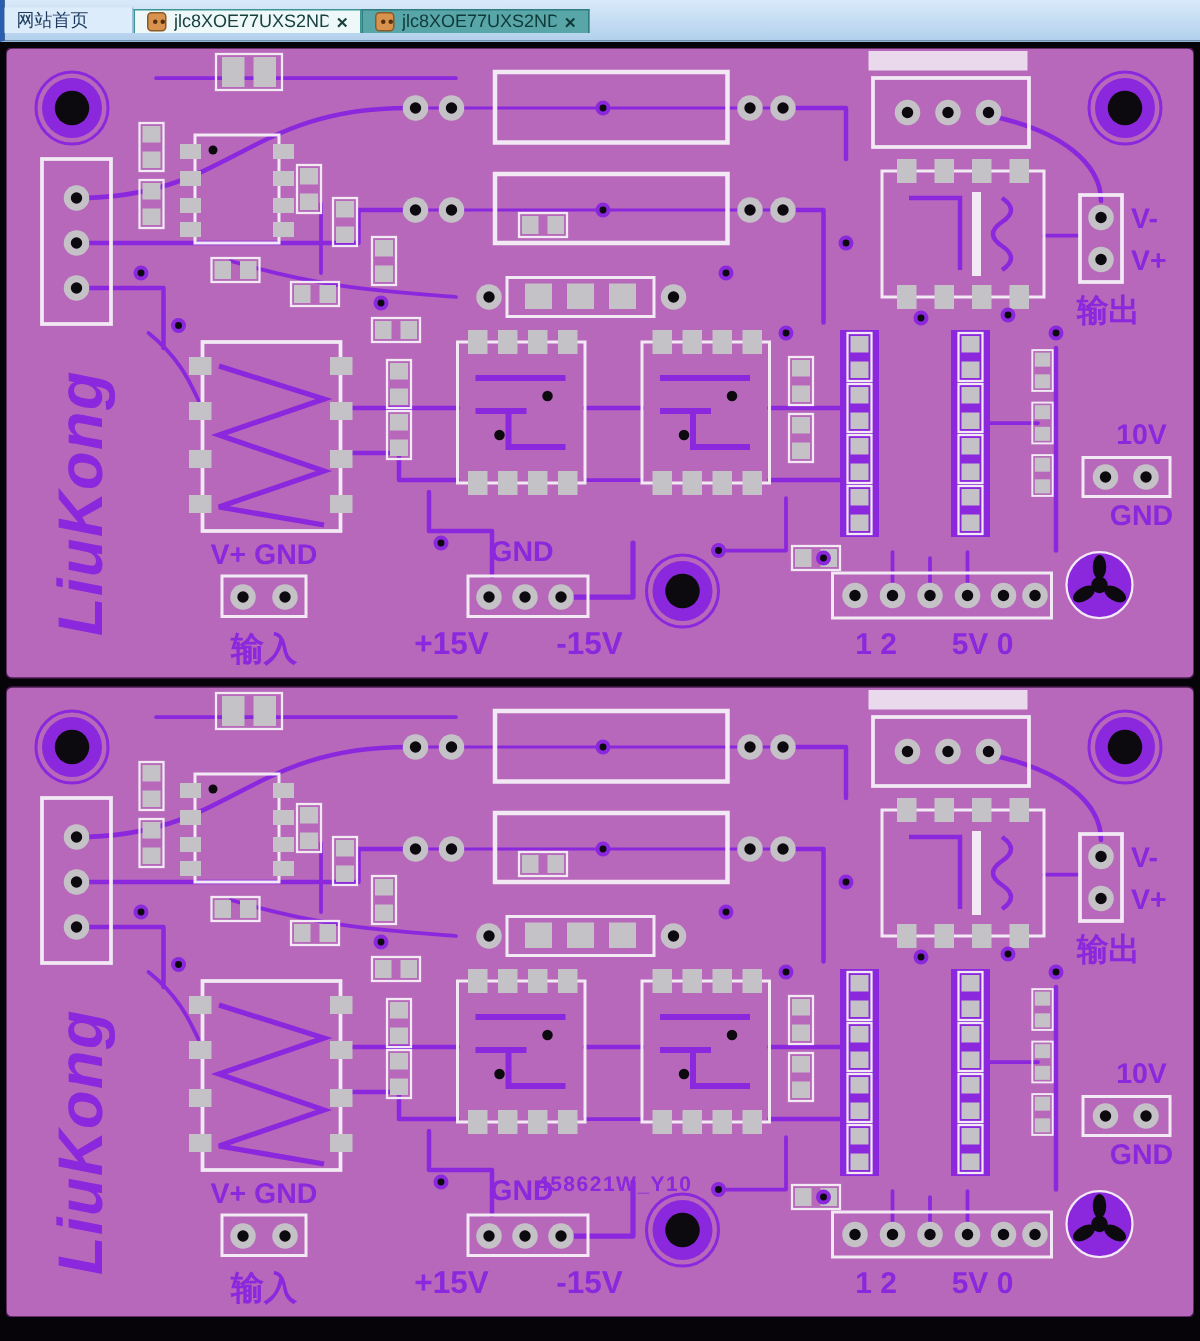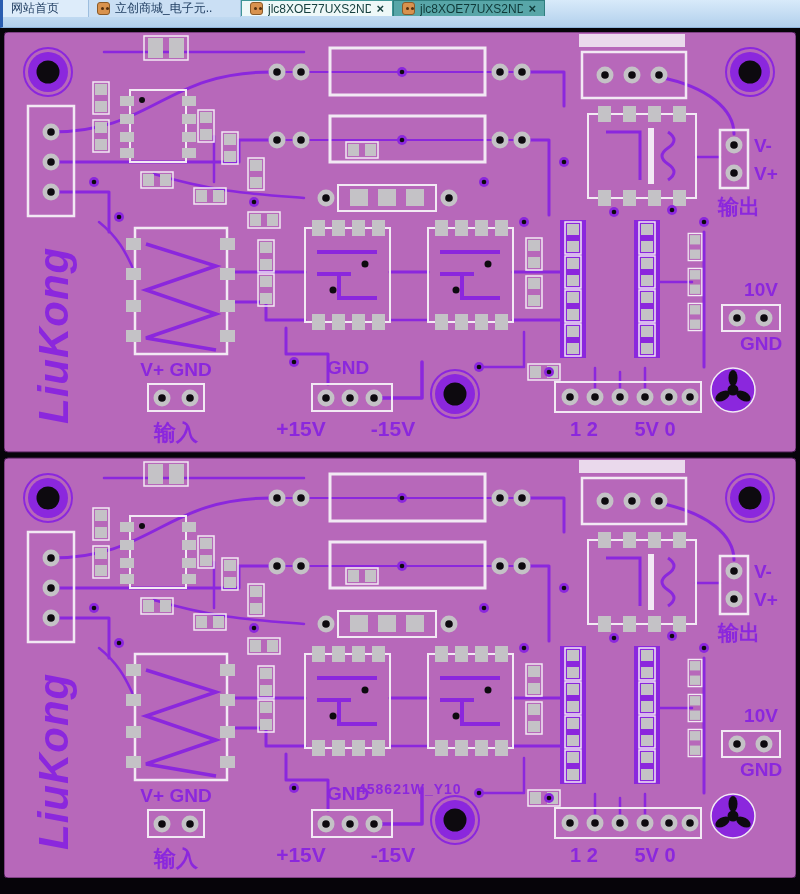--- a/index.html
+++ b/index.html
@@ -1,20 +1,20 @@
 <!DOCTYPE html>
 <html><head>
 <meta charset="utf-8">
 <style>
   *{margin:0;padding:0;box-sizing:border-box}
   html,body{width:800px;height:894px}
   body{background:#060409;font-family:"Liberation Sans",sans-serif;overflow:hidden}
 
   
-  .tabbar{display:flex;align-items:flex-start;height:28px;
+  .tabbar{display:flex;align-items:center;height:28px;
           background:linear-gradient(#d8eafa,#b2d0ec);
           border-left:3px solid #2a5db0;border-bottom:1px solid #8fb6dc}
   .tab{display:flex;align-items:center;gap:5px;padding:0 8px;font-size:12px;
        border-right:1px solid #9dbede;cursor:pointer;white-space:nowrap;overflow:hidden}
   .tab-home{width:86px;background:#ddecfa;color:#1c3a5e}
   .tab-mall{width:152px;background:#cadff4;color:#1c3a5e}
   .tab-active{width:152px;background:#eef8f8;border:1px solid #3f9596;border-bottom:none;color:#17403f}
   .tab-teal{width:152px;background:#58a6a8;border:1px solid #2f7d7e;border-bottom:none;color:#0f3a39}
   .tab-label{overflow:hidden;flex:1}
   .tab-close{font-weight:bold;font-size:13px;flex:0 0 auto}
@@ -27,24 +27,20 @@
   svg{display:block;margin:0 auto}
   svg text{font-family:"Liberation Sans",sans-serif;font-weight:bold;fill:#8b27dd}
   .bottombar{height:8px;background:#17277e}
 </style>
 </head>
 <body>
 
 <div class="tabbar">
   <div class="tab tab-home">
     <span class="tab-label">网站首页</span>
-  </div>
-  <div class="tab tab-mall">
-    <span class="favicon"></span>
-    <span class="tab-label">立创商城_电子元..</span>
   </div>
   <div class="tab tab-active">
     <span class="favicon"></span>
     <span class="tab-label">jlc8XOE77UXS2NDt..</span>
     <span class="tab-close">×</span>
   </div>
   <div class="tab tab-teal">
     <span class="favicon"></span>
     <span class="tab-label">jlc8XOE77UXS2NDb..</span>
     <span class="tab-close">×</span>

